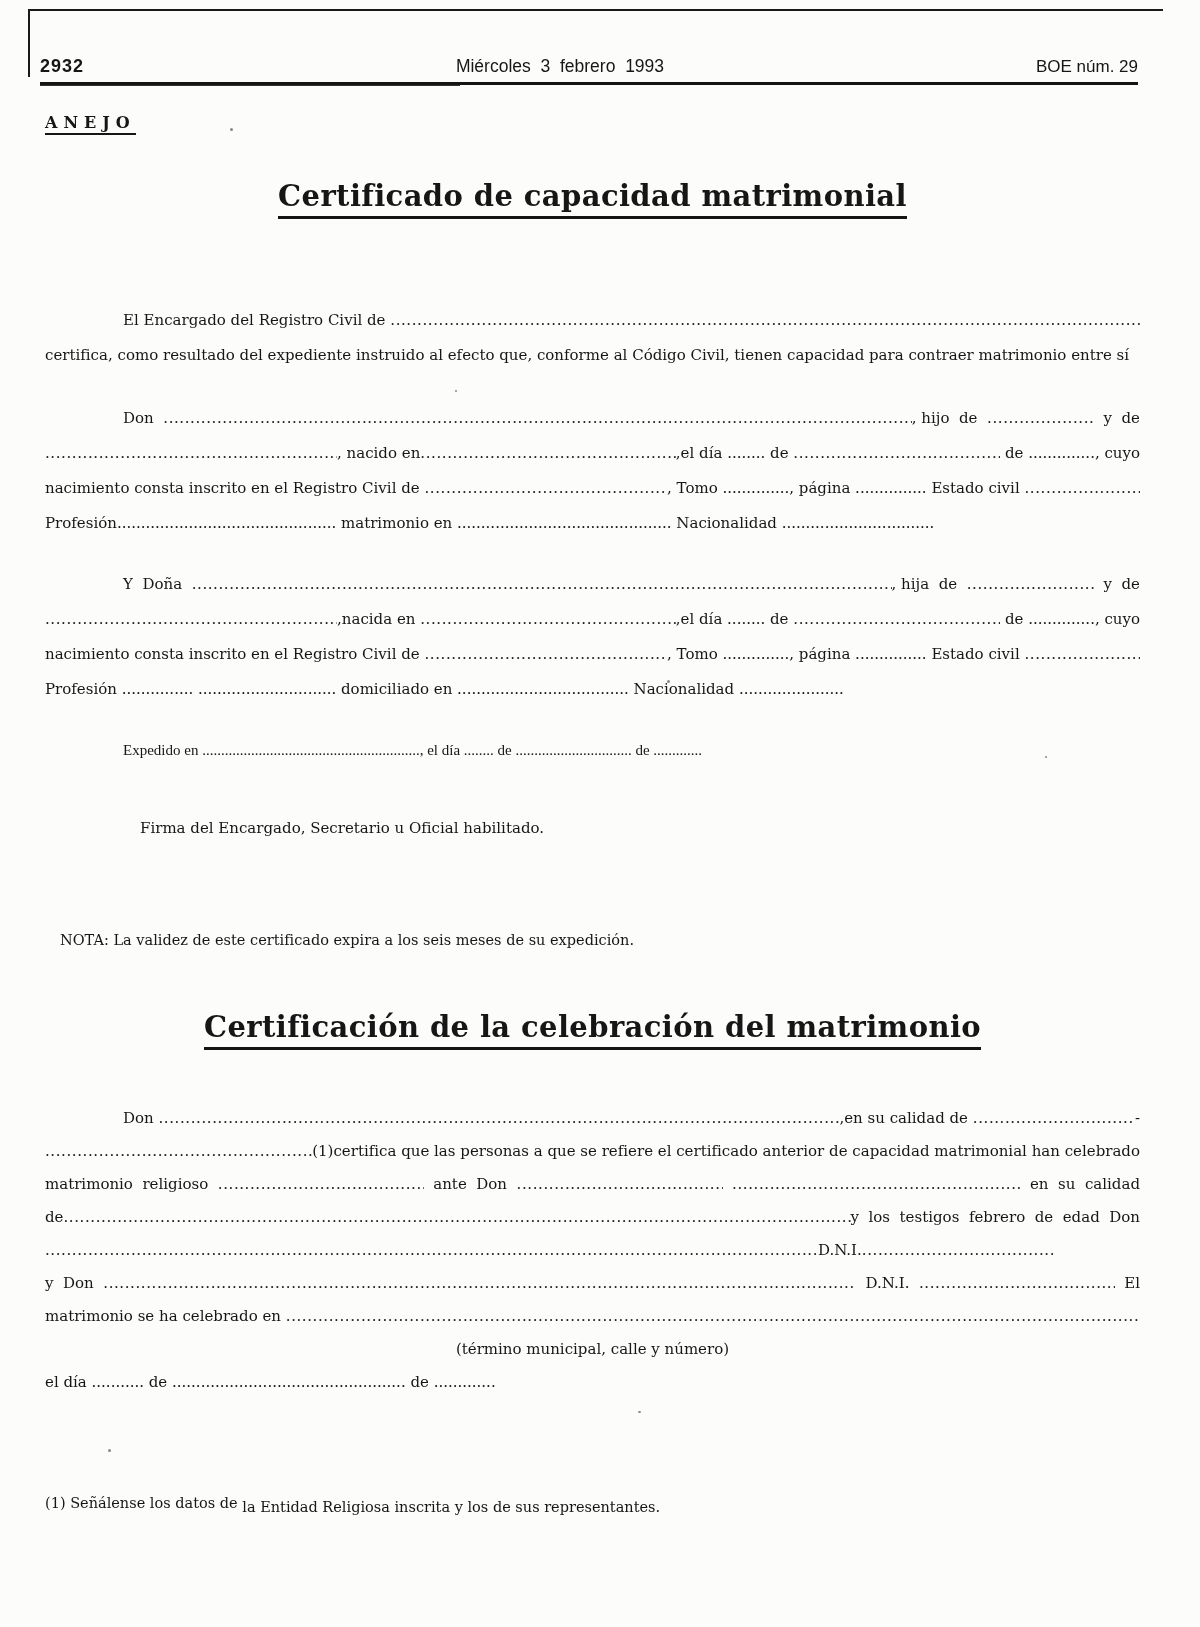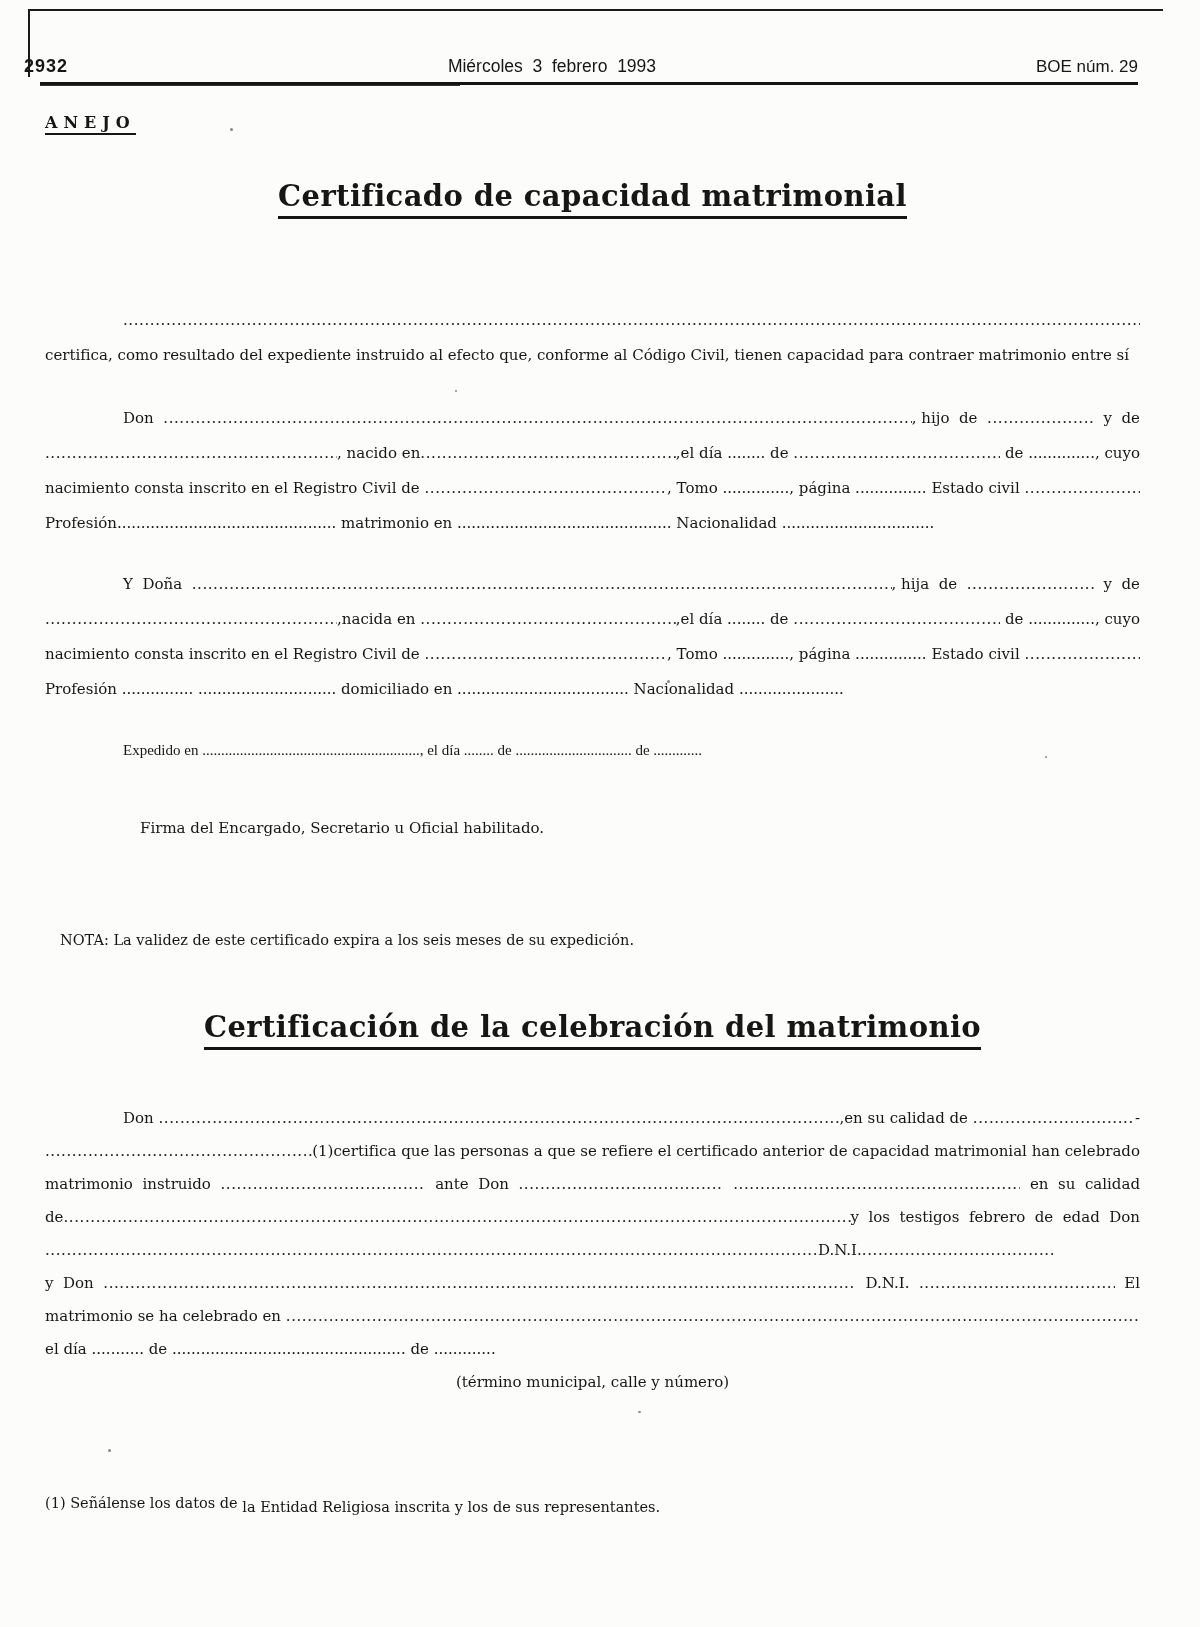--- a/index.html
+++ b/index.html
@@ -12,21 +12,21 @@
     overflow:hidden;
   }
   .page { position:relative; width:1200px; height:1627px; }
 
   
   .border-top  { position:absolute; left:28px; top:9px; width:1135px; height:2px; background:#1a1a1a; }
   .border-left { position:absolute; left:28px; top:9px; width:2px; height:68px; background:#1a1a1a; }
 
   
   .boe-header {
-    position:absolute; left:24px; right:62px; top:56px;
+    position:absolute; left:40px; right:62px; top:56px;
     display:flex; align-items:baseline;
     font-family:"Liberation Sans","DejaVu Sans",sans-serif;
     font-size:18px; white-space:pre;
   }
   .boe-header .pageno { font-weight:bold; letter-spacing:1px; }
   .boe-header .date   { flex:1; text-align:center; font-size:17.5px; }
   .boe-header .issue  { font-size:17px; }
   .header-rule { position:absolute; left:40px; right:62px; top:82px; height:3px; background:#141414; }
   .header-rule:after { content:""; position:absolute; left:0; top:3px; width:420px; height:1px; background:#333; }
 
@@ -94,20 +94,21 @@
     <div class="anejo-wrap">
       <span class="anejo">ANEJO</span>
     </div>
 
     <div class="doc-title-wrap t1">
       <span class="doc-title">Certificado de capacidad matrimonial</span>
     </div>
 
     <div class="intro-block lh35">
         <div class="fline" style="padding-left: 78px;">
+          <span class="seg">El Encargado del Registro Civil de </span>
           <span class="dotfill" style="flex-grow: 1;">................................................................................................................................................................................................................................................................................................................................................................................................................</span>
         </div>
         <div class="fline">
           <span class="seg">certifica, como resultado del expediente instruido al efecto que, conforme al Código Civil, tienen capacidad para contraer matrimonio entre sí</span>
         </div>
       </div>
 
     <div class="groom-block lh35">
         <div class="fline" style="padding-left: 78px;">
           <span class="seg">Don  </span>
@@ -182,21 +183,21 @@
           <span class="dotfill" style="flex-grow: 4.2;">................................................................................................................................................................................................................................................................................................................................................................................................................</span>
           <span class="seg">,en su calidad de </span>
           <span class="dotfill" style="flex-grow: 1;">................................................................................................................................................................................................................................................................................................................................................................................................................</span>
           <span class="seg">-</span>
         </div>
         <div class="fline">
           <span class="dotfill" style="flex-grow: 1;">................................................................................................................................................................................................................................................................................................................................................................................................................</span>
           <span class="seg">(1)certifica que las personas a que se refiere el certificado anterior de capacidad matrimonial han celebrado</span>
         </div>
         <div class="fline">
-          <span class="seg">matrimonio  instruido  </span>
+          <span class="seg">matrimonio  religioso  </span>
           <span class="dotfill" style="flex-grow: 1;">................................................................................................................................................................................................................................................................................................................................................................................................................</span>
           <span class="seg">  ante  Don  </span>
           <span class="dotfill" style="flex-grow: 1;">................................................................................................................................................................................................................................................................................................................................................................................................................</span>
           <span class="seg">  </span>
           <span class="dotfill" style="flex-grow: 1.4;">................................................................................................................................................................................................................................................................................................................................................................................................................</span>
           <span class="seg">  en  su  calidad</span>
         </div>
         <div class="fline">
           <span class="seg">de</span>
           <span class="dotfill" style="flex-grow: 1;">................................................................................................................................................................................................................................................................................................................................................................................................................</span>
@@ -211,25 +212,25 @@
           <span class="seg">y  Don  </span>
           <span class="dotfill" style="flex-grow: 5;">................................................................................................................................................................................................................................................................................................................................................................................................................</span>
           <span class="seg">  D.N.I.  </span>
           <span class="dotfill" style="flex-grow: 1.3;">................................................................................................................................................................................................................................................................................................................................................................................................................</span>
           <span class="seg">  El</span>
         </div>
         <div class="fline">
           <span class="seg">matrimonio se ha celebrado en </span>
           <span class="dotfill" style="flex-grow: 1;">................................................................................................................................................................................................................................................................................................................................................................................................................</span>
         </div>
-        <div class="fline">
-          <span class="seg">el día ........... de ................................................. de .............</span>
-        </div>
         <div class="fline center">
           <span class="seg">(término municipal, calle y número)</span>
+        </div>
+        <div class="fline">
+          <span class="seg">el día ........... de ................................................. de .............</span>
         </div>
       </div>
 
 
     <div class="footnote"><span class="fn1">(1) Señálense los datos de </span><span class="fn2">la Entidad Religiosa inscrita y los de sus representantes.</span></div>
 
   </div>
 
   <span class="speck" style="left:230px;top:128px;width:3px;height:3px;"></span>
   <span class="speck" style="left:455px;top:390px;width:2px;height:2px;"></span>

